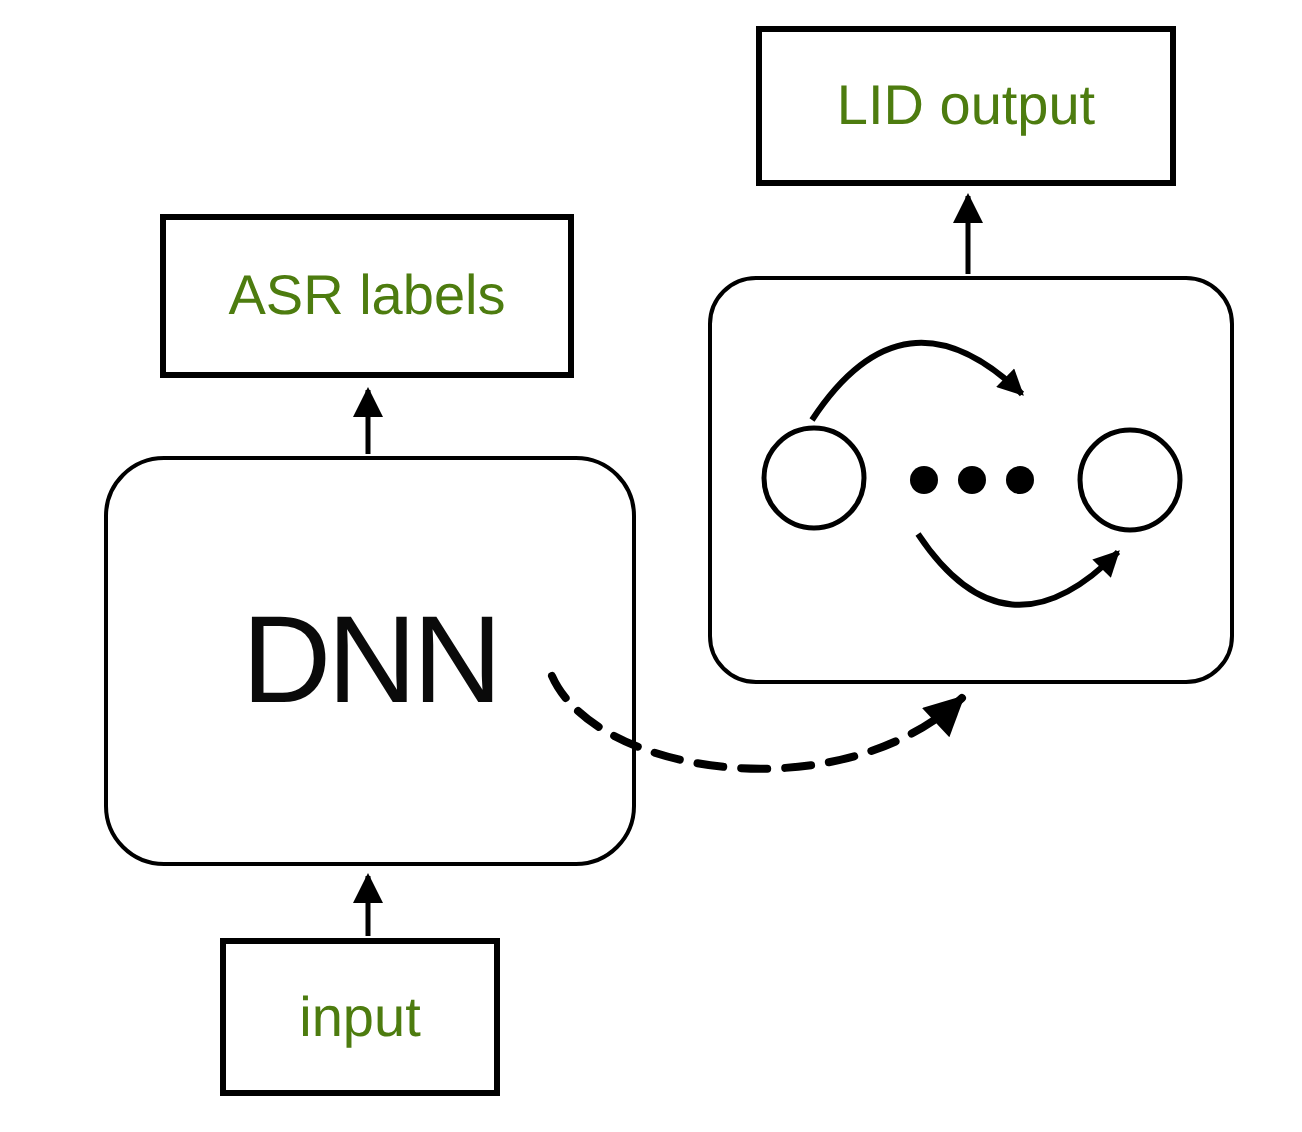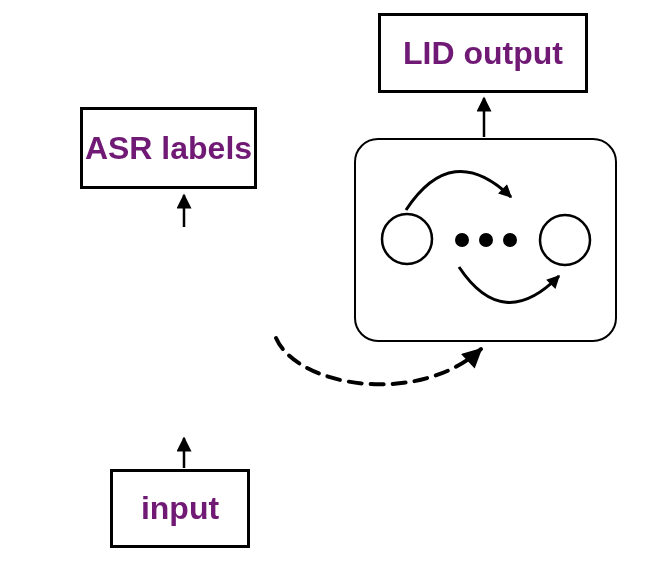--- a/index.html
+++ b/index.html
@@ -19,37 +19,37 @@
     position: absolute;
     box-sizing: border-box;
     border: 3px solid #000000;
     background: #ffffff;
     display: flex;
     align-items: center;
     justify-content: center;
     z-index: 1;
   }
   .box .lbl {
-    font-size: 32px;
-    font-weight: 700;
-    color: #701a75;
+    font-size: 28px;
+    font-weight: 400;
+    color: #4d7c0f;
     white-space: nowrap;
   }
   .rounded {
     position: absolute;
     box-sizing: border-box;
     border: 2.5px solid #000000;
     background: #ffffff;
     display: flex;
     align-items: center;
     justify-content: center;
     z-index: 1;
   }
   #lid-box   { left: 378px; top: 13px;  width: 210px; height: 80px; }
-  #asr-box   { left: 80px;  top: 107px; width: 177px; height: 82px; }
+  #asr-box   { left: 80px;  top: 107px; width: 207px; height: 82px; }
   #input-box { left: 110px; top: 469px; width: 140px; height: 79px; }
   #dnn-box   { left: 52px;  top: 228px; width: 266px; height: 205px; border-radius: 30px; }
   #dnn-box .lbl {
     font-size: 62px;
     font-weight: 400;
     letter-spacing: -2px;
     color: #0a0a0a;
     white-space: nowrap;
   }
   #rnn-box   { left: 354px; top: 138px; width: 263px; height: 204px; border-radius: 24px; }
@@ -67,20 +67,23 @@
 <div class="canvas">
 
   <div class="box" id="lid-box">
     <span class="lbl">LID output</span>
   </div>
 
   <div class="box" id="asr-box">
     <span class="lbl">ASR labels</span>
   </div>
 
+  <div class="rounded" id="dnn-box">
+    <span class="lbl">DNN</span>
+  </div>
 
   <div class="box" id="input-box">
     <span class="lbl">input</span>
   </div>
 
   <div class="rounded" id="rnn-box"></div>
 
   <svg class="overlay" width="651" height="566" viewBox="0 0 651 566">
     <defs>
       <marker id="ah" viewBox="0 0 10 10" refX="9" refY="5" markerUnits="userSpaceOnUse" markerWidth="16" markerHeight="15" orient="auto">

